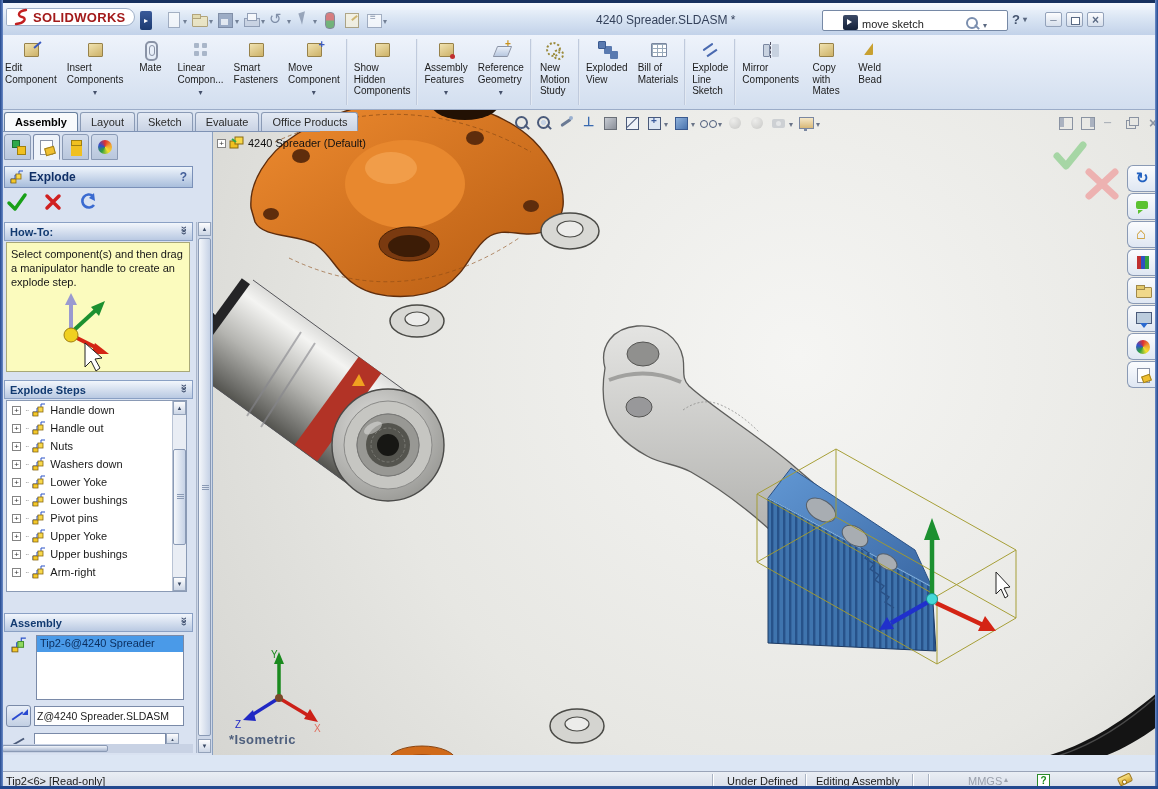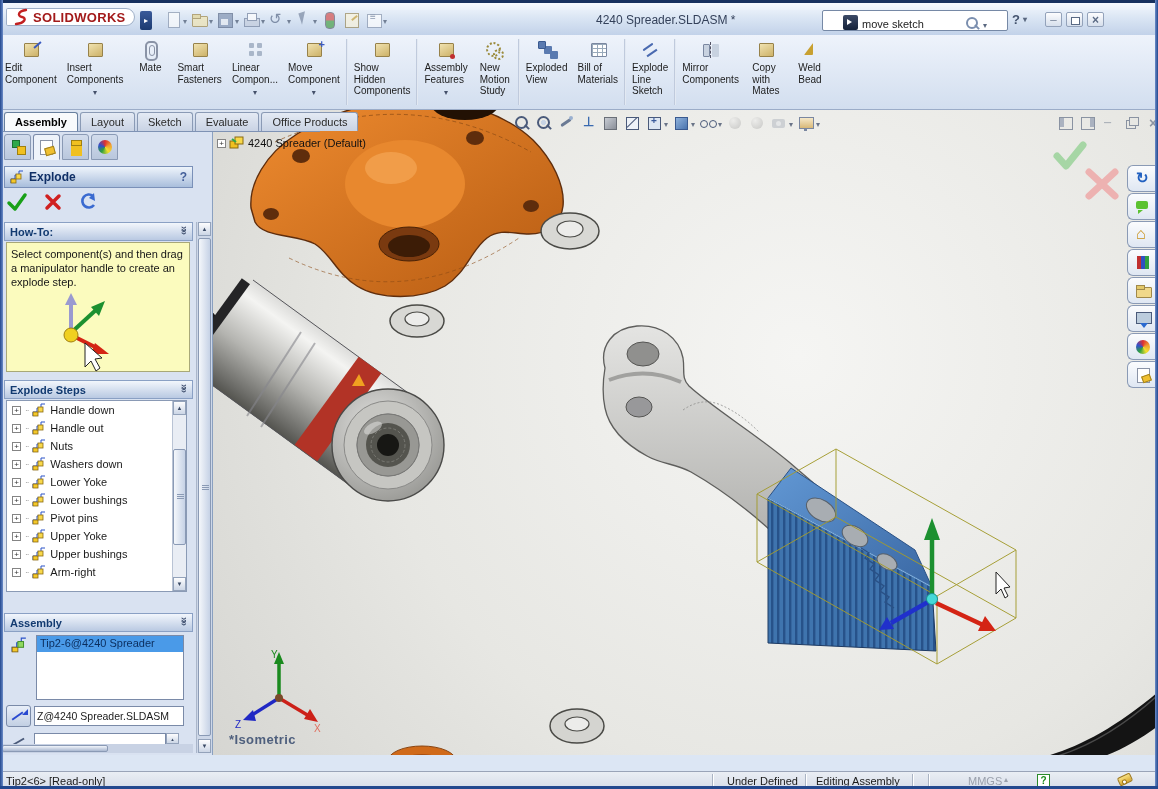--- a/index.html
+++ b/index.html
@@ -299,40 +299,40 @@
     <span class="cmdwrap">
       <span class="cmdbtn" data-name="mate-button">
         <span class="cicon" data-name="mate-icon"></span>
         <span class="cmdlabel" data-name="command-button-label">Mate</span>
 
       </span>
 
     </span>
 
     <span class="cmdwrap">
-      <span class="cmdbtn" data-name="smart-fasteners-button">
-        <span class="cicon" data-name="smart-fasteners-icon"></span>
-        <span class="cmdlabel" data-name="command-button-label">Smart
-Fasteners</span>
-
-      </span>
-
-    </span>
-
-    <span class="cmdwrap">
       <span class="cmdbtn" data-name="linear-pattern-button">
         <span class="cicon" data-name="linear-pattern-icon"></span>
         <span class="cmdlabel" data-name="command-button-label">Linear
 Compon...</span>
         <span class="cmddd" data-name="dropdown-caret-icon"></span>
       </span>
 
     </span>
 
     <span class="cmdwrap">
+      <span class="cmdbtn" data-name="smart-fasteners-button">
+        <span class="cicon" data-name="smart-fasteners-icon"></span>
+        <span class="cmdlabel" data-name="command-button-label">Smart
+Fasteners</span>
+
+      </span>
+
+    </span>
+
+    <span class="cmdwrap">
       <span class="cmdbtn" data-name="move-component-button">
         <span class="cicon" data-name="move-component-icon"></span>
         <span class="cmdlabel" data-name="command-button-label">Move
 Component</span>
         <span class="cmddd" data-name="dropdown-caret-icon"></span>
       </span>
       <span class="vsep" data-name="toolbar-separator"></span>
     </span>
 
     <span class="cmdwrap">
@@ -349,20 +349,29 @@
     <span class="cmdwrap">
       <span class="cmdbtn" data-name="assembly-features-button">
         <span class="cicon" data-name="assembly-features-icon"></span>
         <span class="cmdlabel" data-name="command-button-label">Assembly
 Features</span>
         <span class="cmddd" data-name="dropdown-caret-icon"></span>
       </span>
 
     </span>
 
+    <span class="cmdwrap">
+      <span class="cmdbtn" data-name="reference-geometry-button">
+        <span class="cicon" data-name="reference-geometry-icon"></span>
+        <span class="cmdlabel" data-name="command-button-label">Reference
+Geometry</span>
+        <span class="cmddd" data-name="dropdown-caret-icon"></span>
+      </span>
+      <span class="vsep" data-name="toolbar-separator"></span>
+    </span>
 
     <span class="cmdwrap">
       <span class="cmdbtn" data-name="new-motion-study-button">
         <span class="cicon" data-name="new-motion-study-icon"></span>
         <span class="cmdlabel" data-name="command-button-label">New
 Motion
 Study</span>
 
       </span>
       <span class="vsep" data-name="toolbar-separator"></span>

